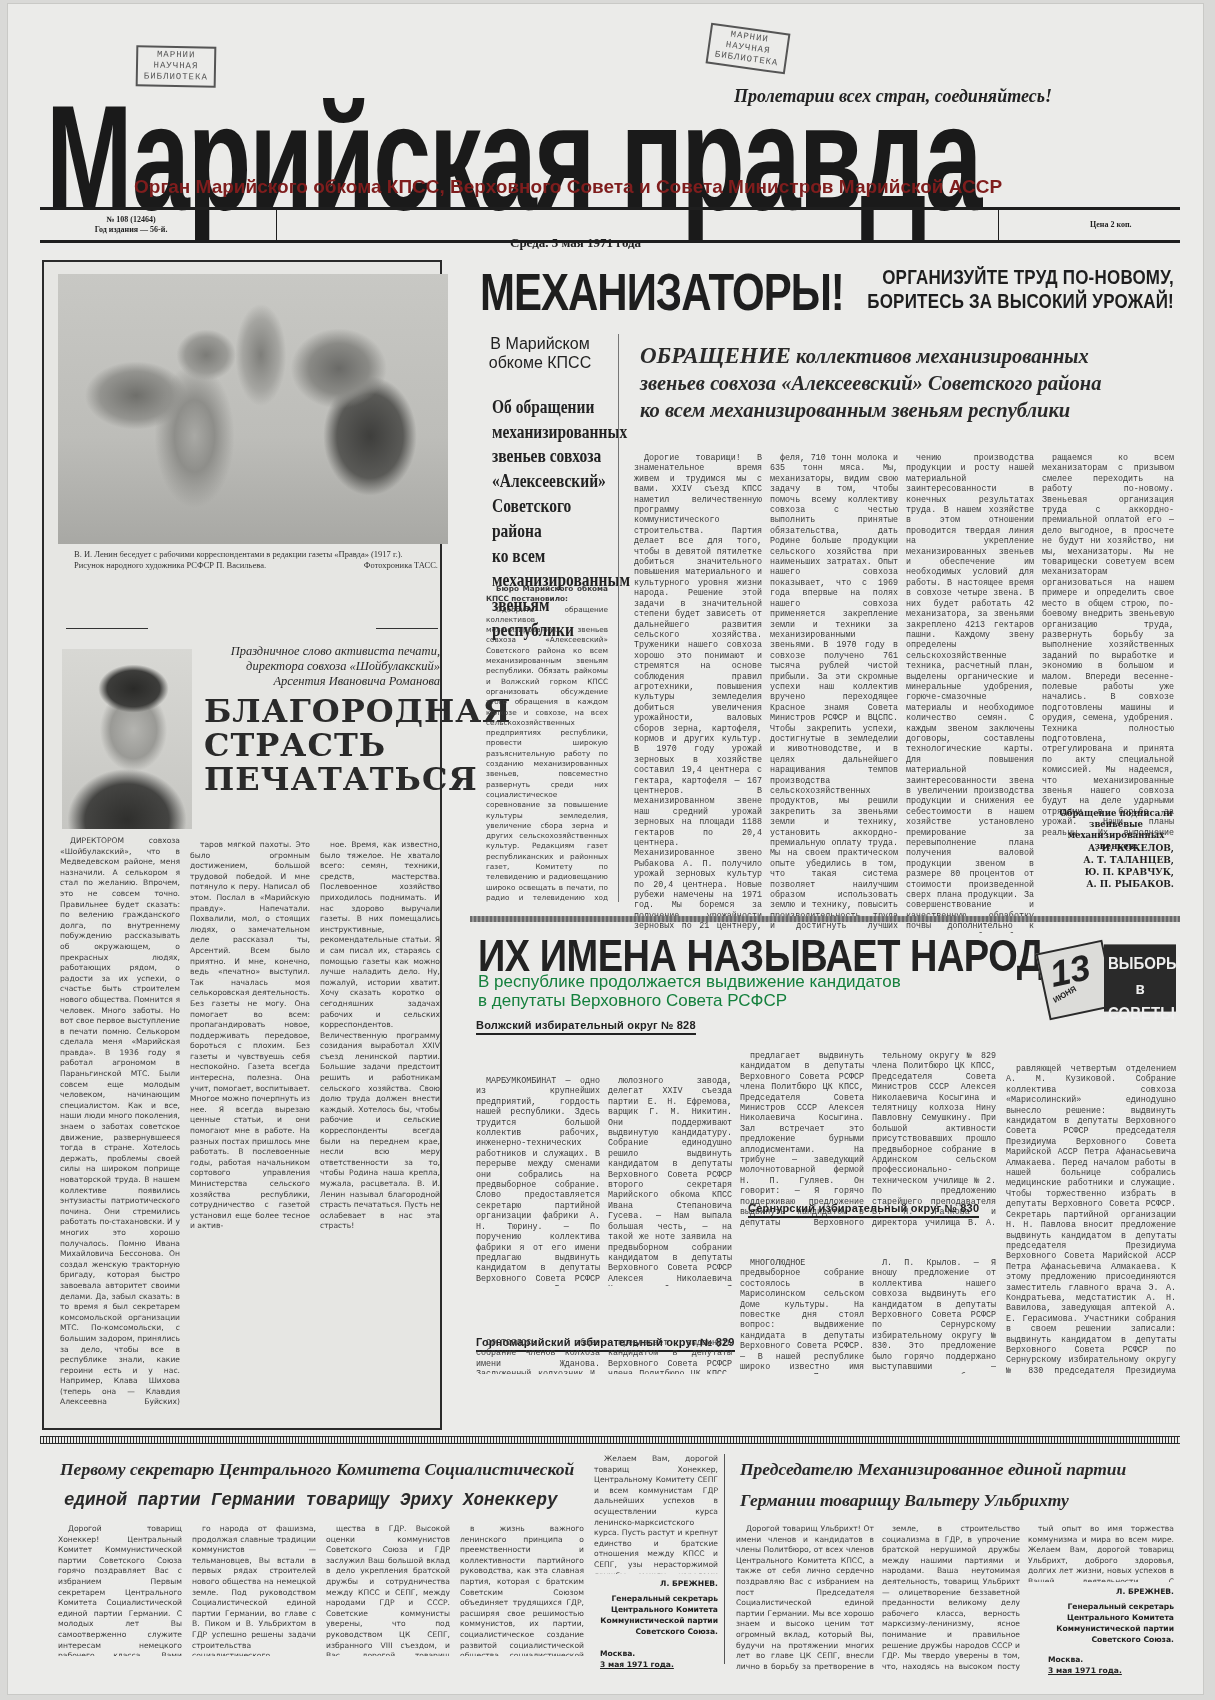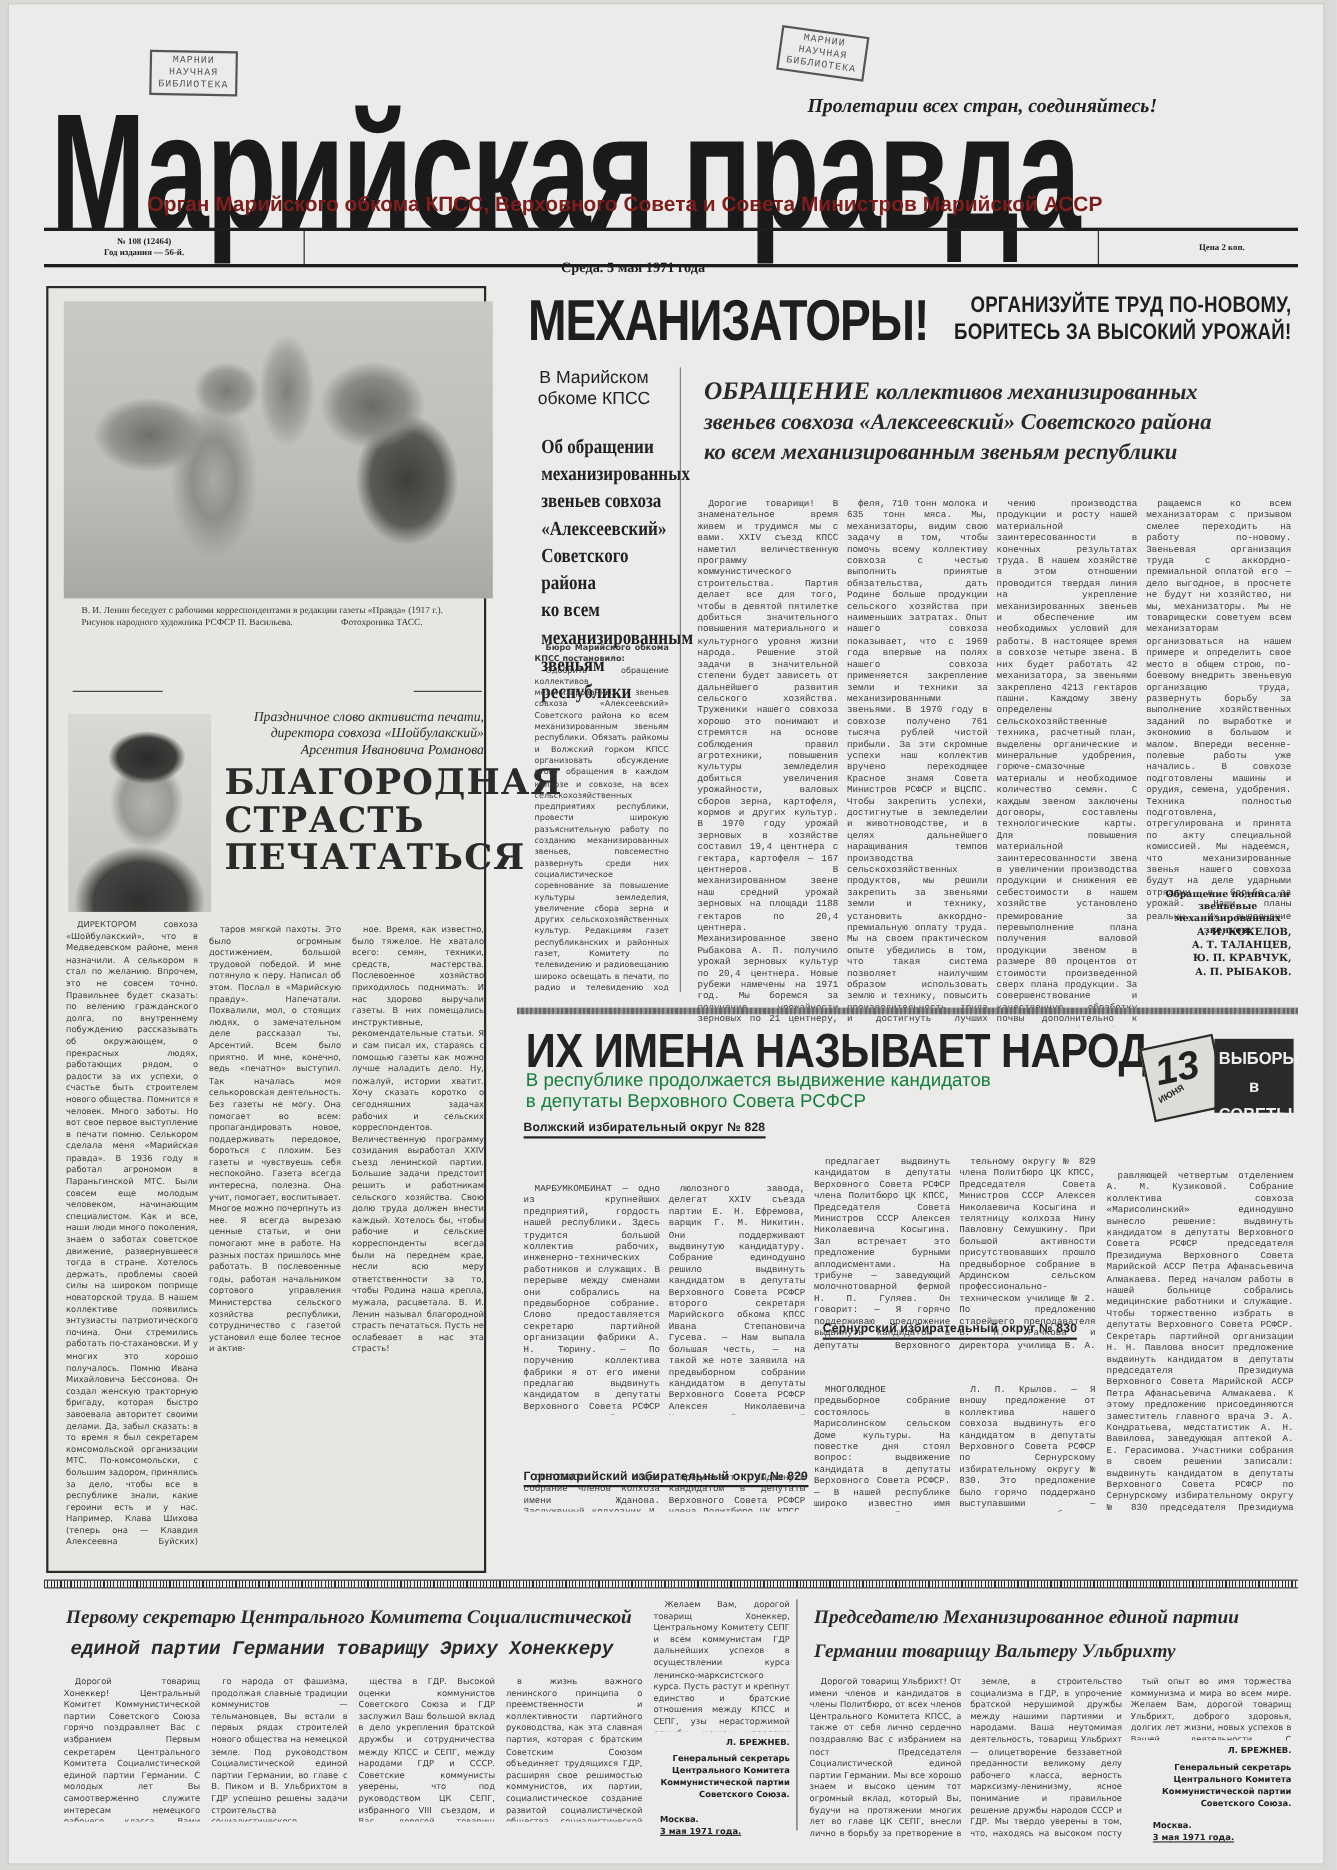--- a/index.html
+++ b/index.html
@@ -107,21 +107,21 @@
     <div class="abs vline" style="left:958px;top:0;height:30px;"></div>
     <div class="abs small" style="left:1050px;top:10px;">Цена 2 коп.</div>
   </div>
   <div class="abs rule" style="left:32px;top:236px;width:1140px;"></div>
 
   <div class="abs photo-box" style="left:34px;top:256px;width:400px;height:1170px;"></div>
 
   <div class="abs drawing" style="left:50px;top:270px;width:390px;height:270px;"></div>
   <div class="abs caption" style="left:50px;top:545px;width:380px;">
     <div style="text-indent:16px;">В. И. Ленин беседует с рабочими корреспондентами в редакции газеты «Правда» (1917 г.).</div>
-    <div style="display:flex;justify-content:flex-start;padding-left:16px;gap:44px;">
+    <div style="display:flex;justify-content:space-between;padding-left:16px;gap:44px;">
       <span>Рисунок народного художника РСФСР П. Васильева.</span>
       <span>Фотохроника ТАСС.</span>
     </div>
   </div>
   <div class="abs" style="left:58px;top:624px;width:82px;height:1px;background:#333;"></div>
   <div class="abs" style="left:368px;top:624px;width:62px;height:1px;background:#333;"></div>
 
   <div class="abs portrait" style="left:54px;top:645px;width:130px;height:180px;"></div>
 
   <div class="abs italic-head" style="left:196px;top:640px;width:236px;text-align:right;font-size:12.5px;line-height:15px;color:#2a2a2a;">

